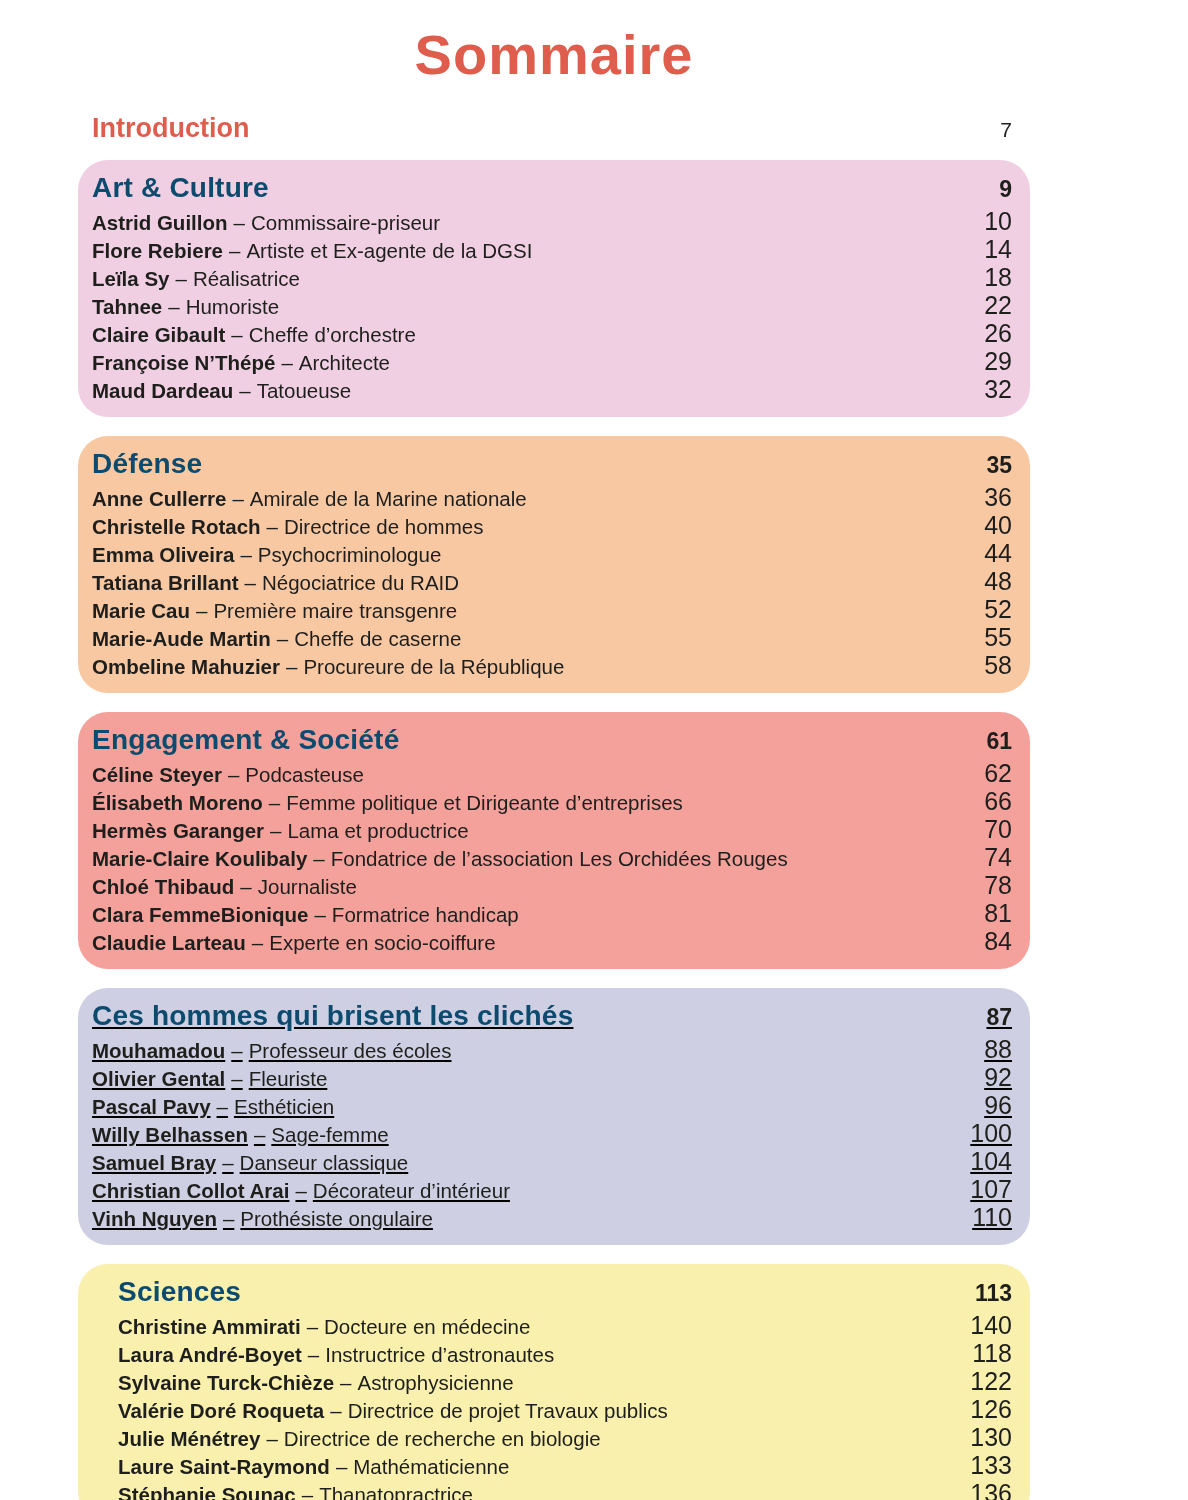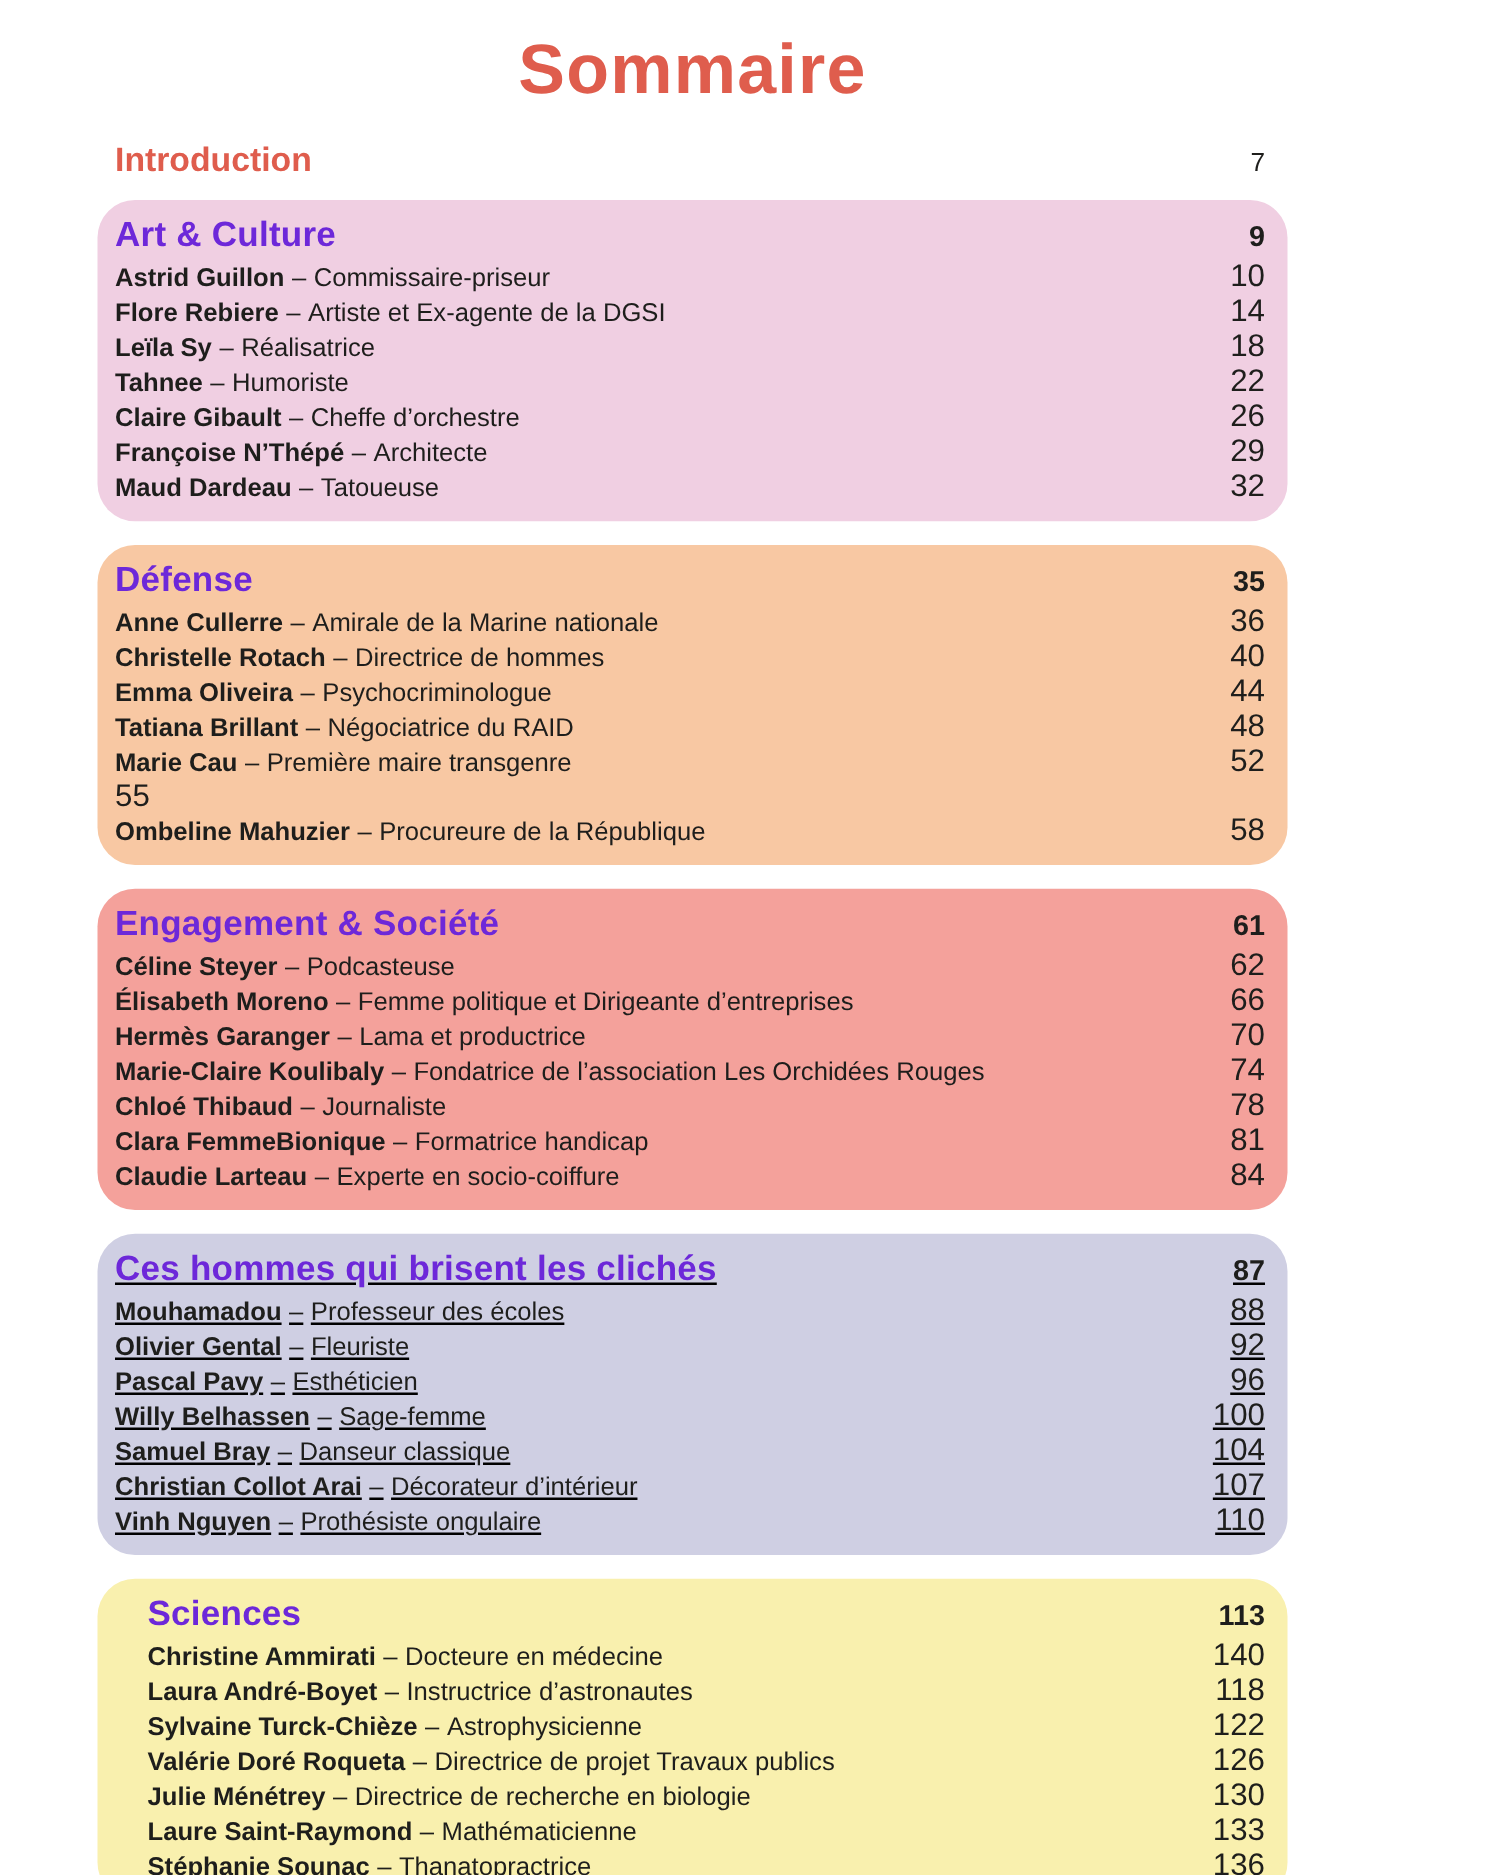--- a/index.html
+++ b/index.html
@@ -67,21 +67,21 @@
     display: flex;
     justify-content: space-between;
     align-items: baseline;
     line-height: 34px;
     margin-bottom: 2px;
   }
 
   .section-title {
     font-size: 28px;
     font-weight: 800;
-    color: #6d28d9;
+    color: #0c4a6e;
     letter-spacing: 0.2px;
     text-align: right;
   }
 
   .section-page {
     font-size: 23px;
     font-weight: 800;
     color: #1e1e1c;
   }
 
@@ -198,20 +198,23 @@
     </span>
     <span class="entry-page">48</span>
   </div>
             <div class="entry">
     <span class="entry-text">
       <span class="entry-name">Marie Cau</span><span class="entry-dash">–</span><span class="entry-role">Première maire transgenre</span>
     </span>
     <span class="entry-page">52</span>
   </div>
             <div class="entry">
+    <span class="entry-text">
+      <span class="entry-name">Marie-Aude Martin</span><span class="entry-dash">–</span><span class="entry-role">Cheffe de caserne</span>
+    </span>
     <span class="entry-page">55</span>
   </div>
             <div class="entry">
     <span class="entry-text">
       <span class="entry-name">Ombeline Mahuzier</span><span class="entry-dash">–</span><span class="entry-role">Procureure de la République</span>
     </span>
     <span class="entry-page">58</span>
   </div>
           </div>
   </section>

